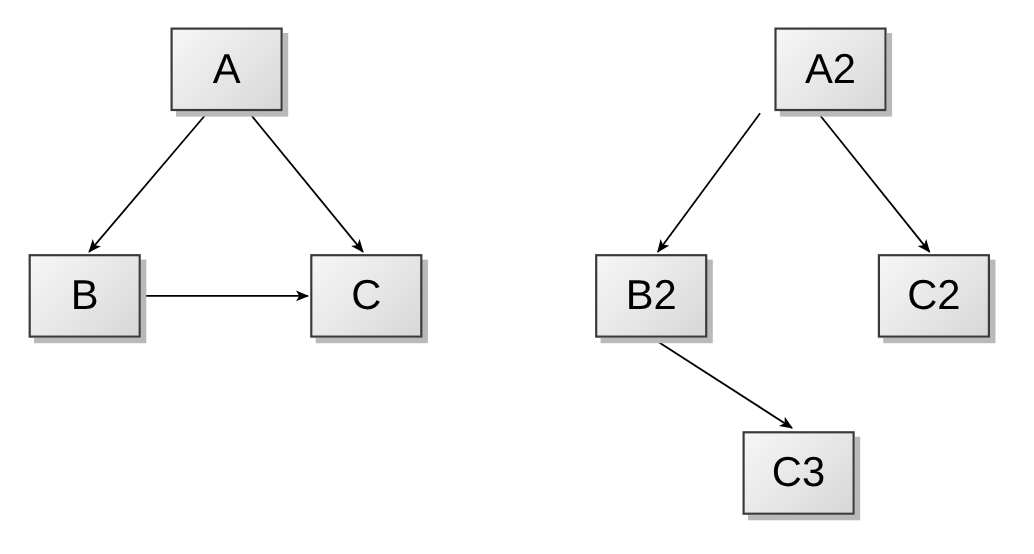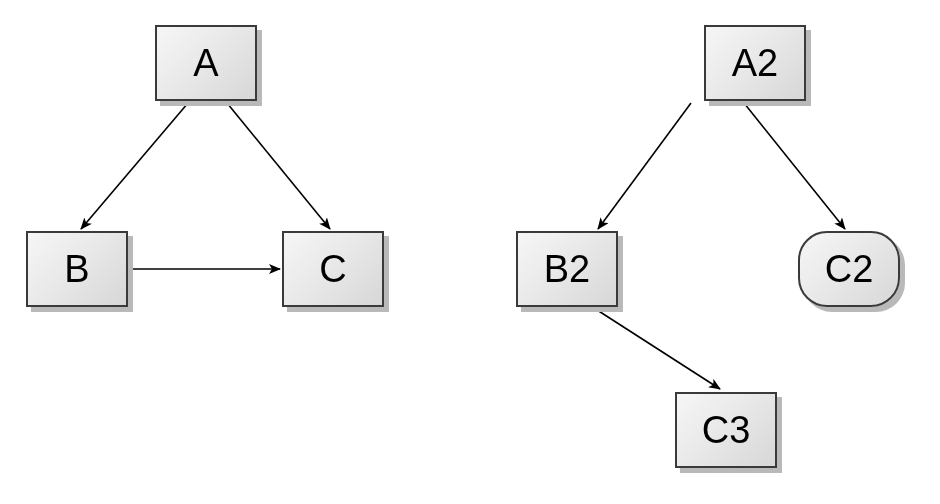--- a/index.html
+++ b/index.html
@@ -39,22 +39,22 @@
     font-size: 38px;
     line-height: 1;
     color: #000000;
     user-select: none;
   }
   
   #node-A  { left: 155px; top: 25px;  }
   #node-B  { left: 26px;  top: 231px; }
   #node-C  { left: 282px; top: 231px; }
   #node-A2 { left: 668px; top: 25px; margin-left: 36px;  }
-  #node-B2 { left: 516px; top: 231px; }
-  #node-C2 { left: 798px; top: 231px; border-radius: 29px; }
+  #node-B2 { left: 541px; top: 231px; }
+  #node-C2 { left: 798px; top: 231px; }
   #node-C3 { left: 675px; top: 392px; }
 </style>
 </head>
 <body>
 
 <div class="canvas">
 
   <svg class="edges" width="940" height="504" viewBox="0 0 940 504" xmlns="http://www.w3.org/2000/svg">
     <defs>
       <marker id="arrow" markerUnits="userSpaceOnUse" markerWidth="14" markerHeight="12" refX="11" refY="5" orient="auto">

